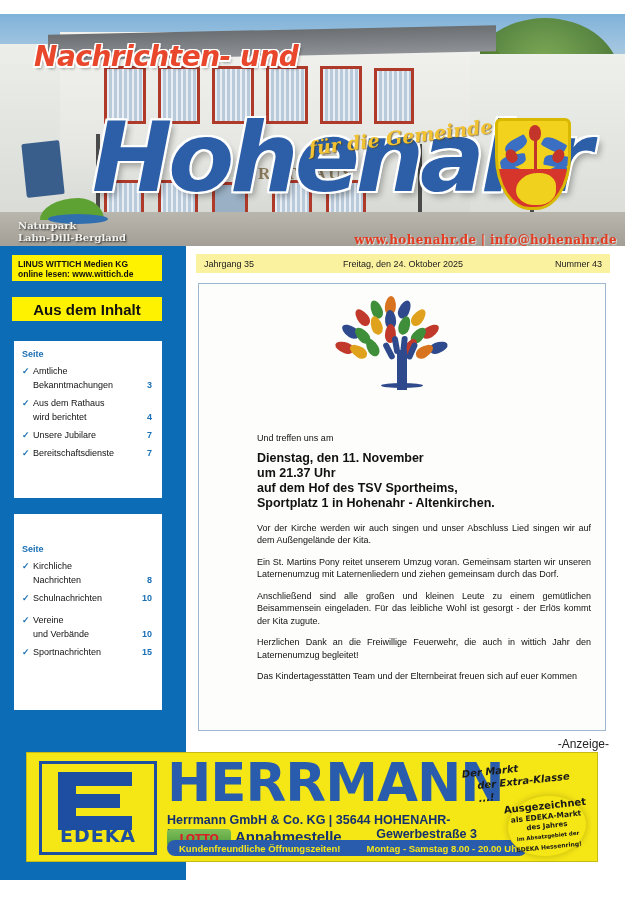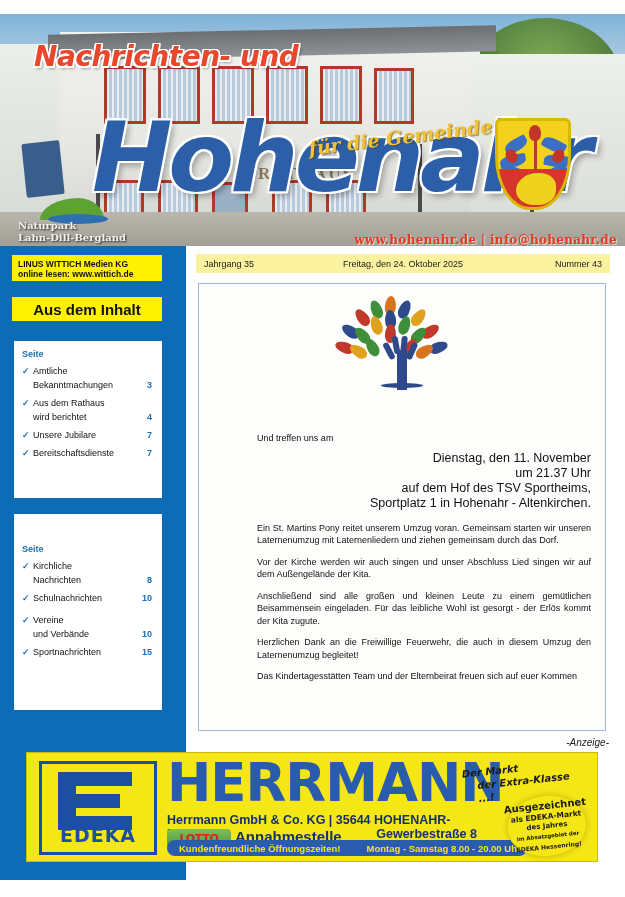--- a/index.html
+++ b/index.html
@@ -176,26 +176,26 @@
   .kita-name .k2 { color:#2e4a8c; }
 
   .art-head {
     position:absolute; left:0; right:0; top:118px; text-align:center;
     font-size:16px; font-weight:700; color:#111;
   }
   .art-body { position:absolute; left:14px; right:14px; top:148px;
       font-size:9px; line-height:12.5px; color:#111; text-align:justify;margin-left:44px; }
   .art-body p { margin-bottom: 9px; }
   .art-body p.nojust { text-align:left; }
-  .art-center { text-align:right; font-weight:400; font-size:12.5px; line-height:15px;
+  .art-center { text-align:left; font-weight:700; font-size:12.5px; line-height:15px;
       margin: 6px 0 11px 0; }
 
   
   .anzeige {
-    position:absolute; right:16px; top:737px; font-size:10px; color:#222;font-style:italic;
+    position:absolute; right:16px; top:737px; font-size:12px; color:#222;
   }
   .ad {
     position:absolute; left:26px; top:752px; width:572px; height:110px;
     background:#f5e616; border:1px solid #c7bb12;
   }
   .ad-inner { position:absolute; inset:4px; border:2px solid #f5e616; }
   .edeka { position:absolute; left:12px; top:8px; width:118px; height:94px;
       border:3px solid #1d4ea1; background:#f5e616; }
   .edeka-e { position:absolute; left:16px; top:8px; width:74px; height:58px; }
   .e-bar { position:absolute; background:#1d4ea1; }
@@ -427,24 +427,24 @@
 
 
     <div class="art-body">
       <p class="nojust" style="margin-bottom:2px;">Und treffen uns am</p>
       <div class="art-center">
         <div>Dienstag, den 11. November</div>
         <div>um 21.37 Uhr</div>
         <div>auf dem Hof des TSV Sportheims,</div>
         <div>Sportplatz 1 in Hohenahr - Altenkirchen.</div>
       </div>
+      <p>Vor der Kirche werden wir auch singen und unser Abschluss Lied singen wir auf dem Außengelände der Kita.</p>
       <p>Ein St. Martins Pony reitet unserem Umzug voran. Gemeinsam starten wir unseren Laternenumzug mit Laternenliedern und ziehen gemeinsam durch das Dorf.</p>
-      <p>Vor der Kirche werden wir auch singen und unser Abschluss Lied singen wir auf dem Außengelände der Kita.</p>
       <p>Anschließend sind alle großen und kleinen Leute zu einem gemütlichen Beisammensein eingeladen. Für das leibliche Wohl ist gesorgt - der Erlös kommt der Kita zugute.</p>
-      <p>Herzlichen Dank an die Freiwillige Feuerwehr, die auch in diesem Umzug den Laternenumzug begleitet!</p>
+      <p>Herzlichen Dank an die Freiwillige Feuerwehr, die auch in wittich Jahr den Laternenumzug begleitet!</p>
       <p class="nojust">Das Kindertagesstätten Team und der Elternbeirat freuen sich auf euer Kommen</p>
     </div>
   </div>
 
   <div class="anzeige">-Anzeige-</div>
 
   <div class="ad">
     <div class="ad-inner"></div>
 
     <div class="edeka">
@@ -453,21 +453,21 @@
         <div class="e-bar" style="left:18px;top:0;width:56px;height:14px;"></div>
         <div class="e-bar" style="left:18px;top:22px;width:44px;height:14px;"></div>
         <div class="e-bar" style="left:18px;top:44px;width:56px;height:14px;"></div>
       </div>
       <div class="edeka-word">EDEKA</div>
     </div>
 
     <div class="herrmann">HERRMANN</div>
 
     <div class="addr1">Herrmann GmbH &amp; Co. KG | 35644 HOHENAHR-ERDA</div>
-    <div class="addr2">Gewerbestraße 8</div>
+    <div class="addr2">Gewerbestraße 3</div>
     <div class="addr3">Tel. (0 64 46) 65 62</div>
 
     <div class="lotto">
       <span class="lotto-txt">LOTTO</span>
       <span class="lotto-sub">Hessen</span>
     </div>
     <div class="annahme">Annahmestelle</div>
 
     <div class="pillbar">
       <span class="pill-a">Kundenfreundliche Öffnungszeiten!</span>

